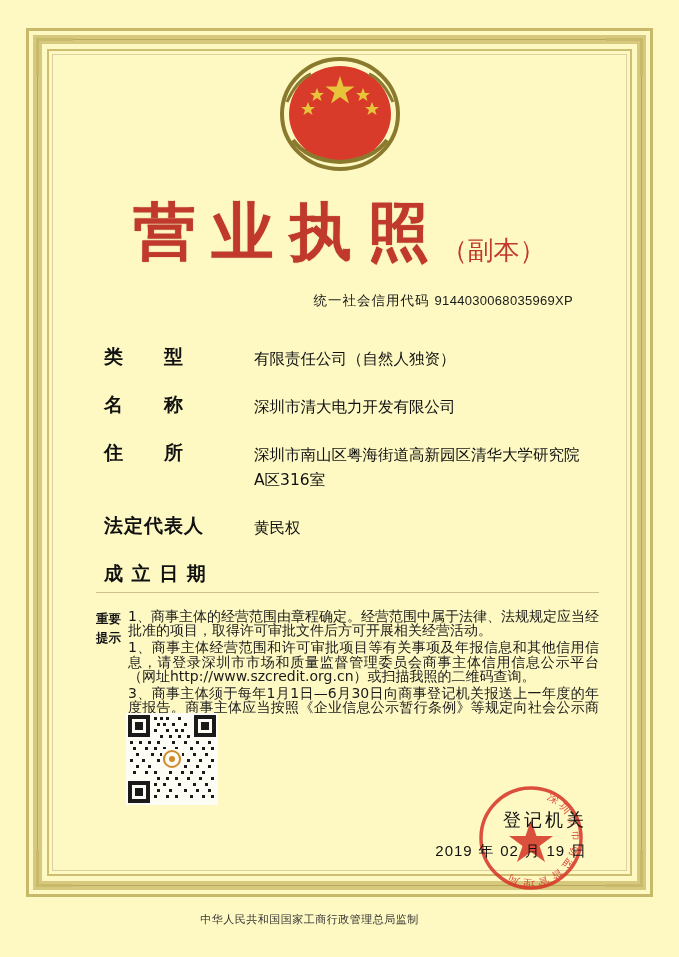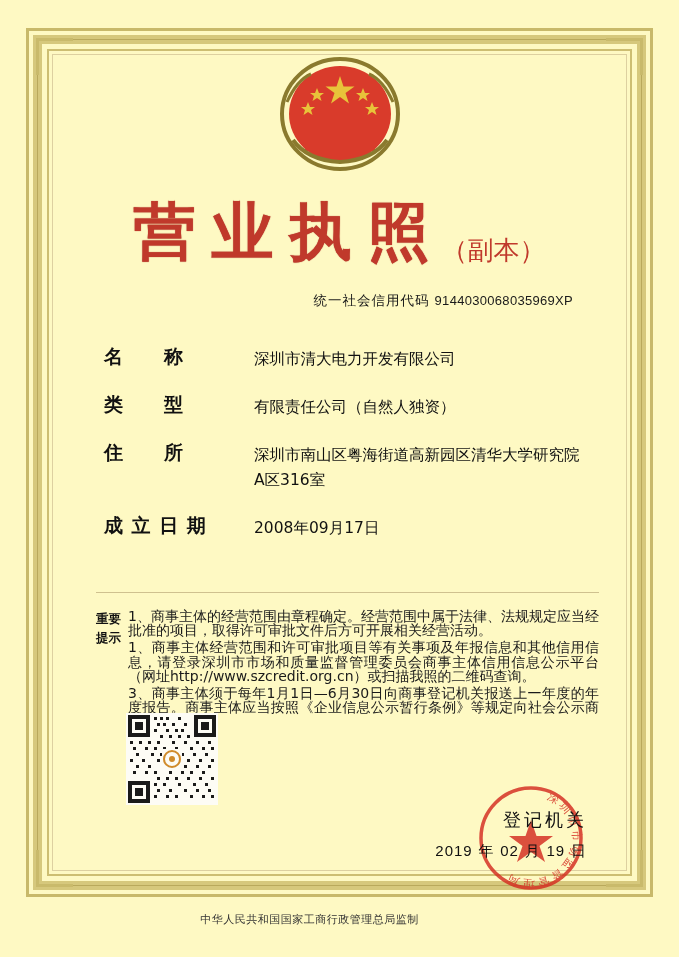--- a/index.html
+++ b/index.html
@@ -295,34 +295,37 @@
   <div class="title-row">
     <span class="title">营业执照</span><span class="title-sub">（副本）</span>
   </div>
 
   <div class="credit-line">
     <span class="credit-label">统一社会信用代码</span><span class="credit-value">9144030068035969XP</span>
   </div>
 
   <div class="fields">
     <div class="field">
+      <div class="field-label">类　　型</div>
+      <div class="field-value">有限责任公司（自然人独资）</div>
+    </div>
+    <div class="field">
       <div class="field-label">名　　称</div>
       <div class="field-value">深圳市清大电力开发有限公司</div>
-    </div>
-    <div class="field">
-      <div class="field-label">类　　型</div>
-      <div class="field-value">有限责任公司（自然人独资）</div>
     </div>
     <div class="field">
       <div class="field-label">住　　所</div>
       <div class="field-value">深圳市南山区粤海街道高新园区清华大学研究院A区316室</div>
     </div>
     <div class="field">
+      <div class="field-label">法定代表人</div>
+      <div class="field-value">黄民权</div>
+    </div>
+    <div class="field">
       <div class="field-label">成 立 日 期</div>
-      <div class="field-value">2008年09月17日</div>
     </div>
   </div>
 
   <div class="notice">
     <div class="notice-label">重要提示</div>
     <div class="notice-body">
       <div class="notice-item">1、商事主体的经营范围由章程确定。经营范围中属于法律、法规规定应当经批准的项目，取得许可审批文件后方可开展相关经营活动。</div>
       <div class="notice-item">1、商事主体经营范围和许可审批项目等有关事项及年报信息和其他信用信息，请登录深圳市市场和质量监督管理委员会商事主体信用信息公示平台（网址http://www.szcredit.org.cn）或扫描我照的二维码查询。</div>
       <div class="notice-item">3、商事主体须于每年1月1日—6月30日向商事登记机关报送上一年度的年度报告。商事主体应当按照《企业信息公示暂行条例》等规定向社会公示商事年报信息。</div>
     </div>

